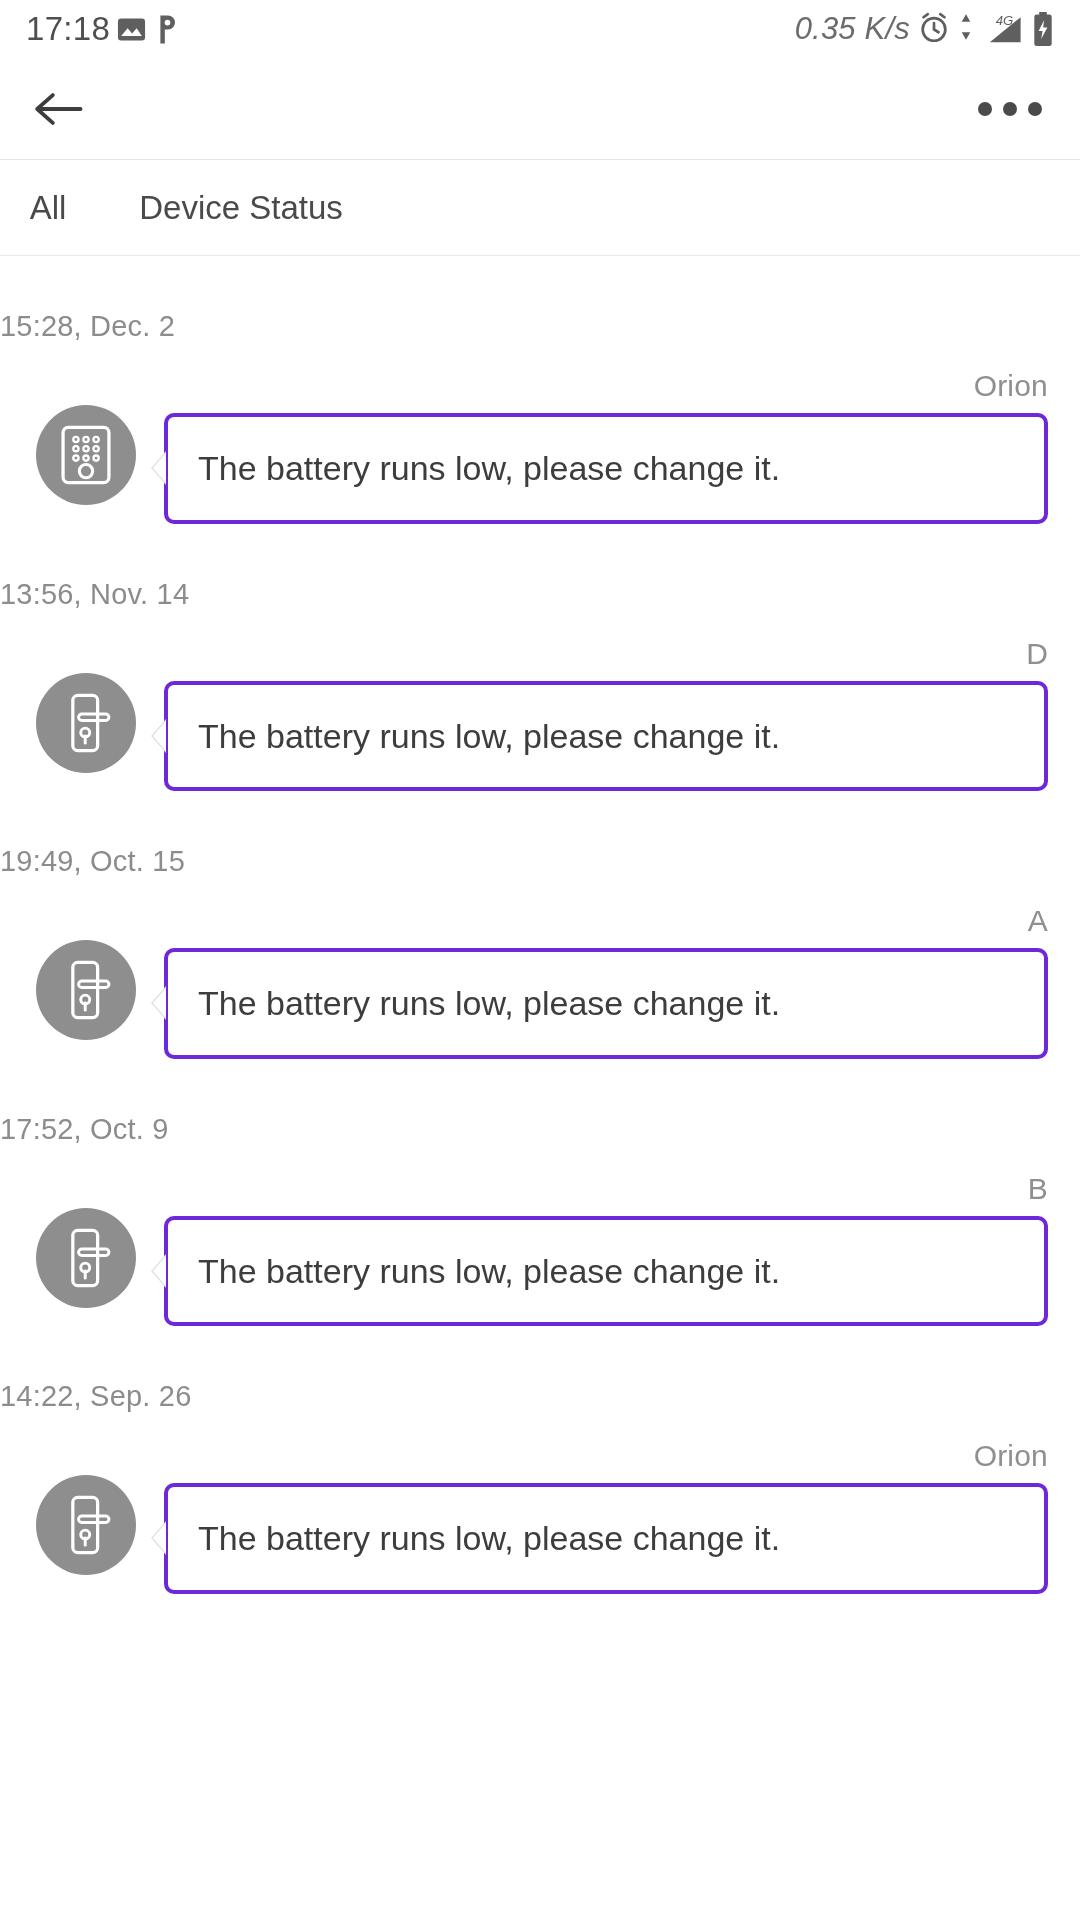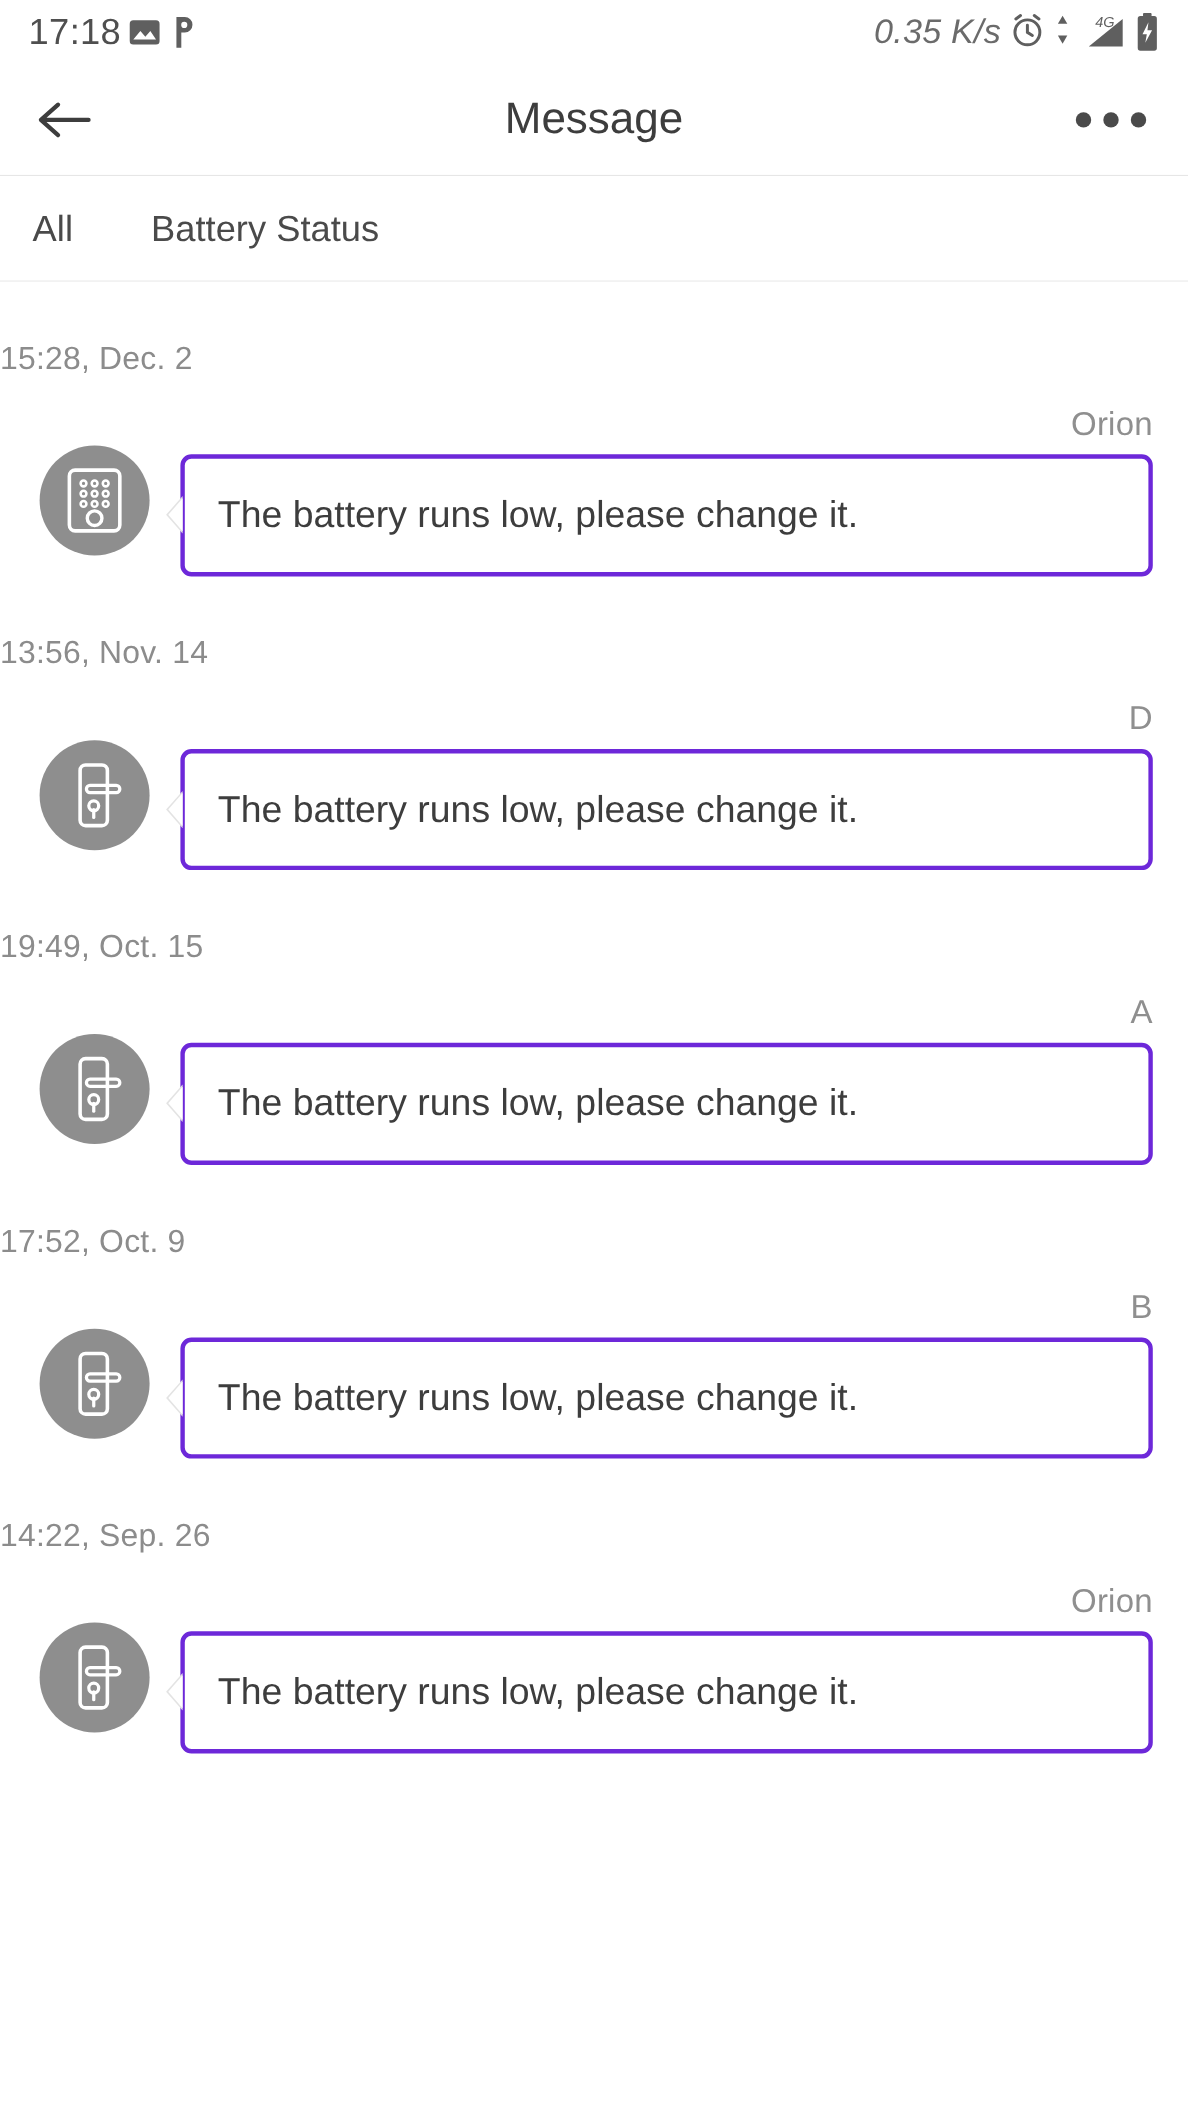--- a/index.html
+++ b/index.html
@@ -182,34 +182,33 @@
 </div>
 
 <div class="header">
   <div class="back-btn">
     <span class="ico">
       <svg width="52" height="42" viewBox="0 0 30 24">
         <path d="M12 4L3 12l9 8M3 12h25" fill="none" stroke="#3d3d3d" stroke-width="2.2" stroke-linecap="round" stroke-linejoin="round"></path>
       </svg>
     </span>
   </div>
-  <div class="header-title">Message</div>
   <div class="more-btn">
     <span class="dot"></span>
     <span class="dot"></span>
     <span class="dot"></span>
   </div>
 </div>
 
 <div class="tabs">
   <div class="tab t0">
     <span>All</span>
   </div>
   <div class="tab t2">
-    <span>Battery Status</span>
+    <span>Device Status</span>
   </div>
 </div>
 
 <div class="list">
 
   <div class="msg-group">
     <div class="timestamp">15:28, Dec. 2</div>
     <div class="msg-row">
       <div class="avatar">
         <span class="ico">

